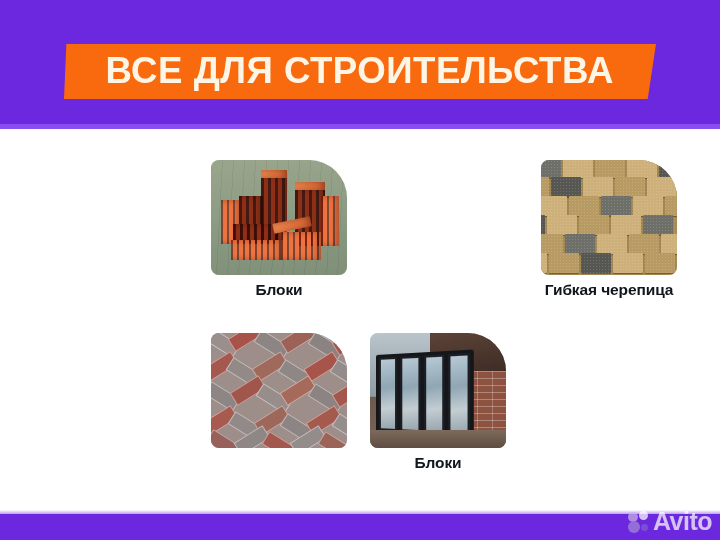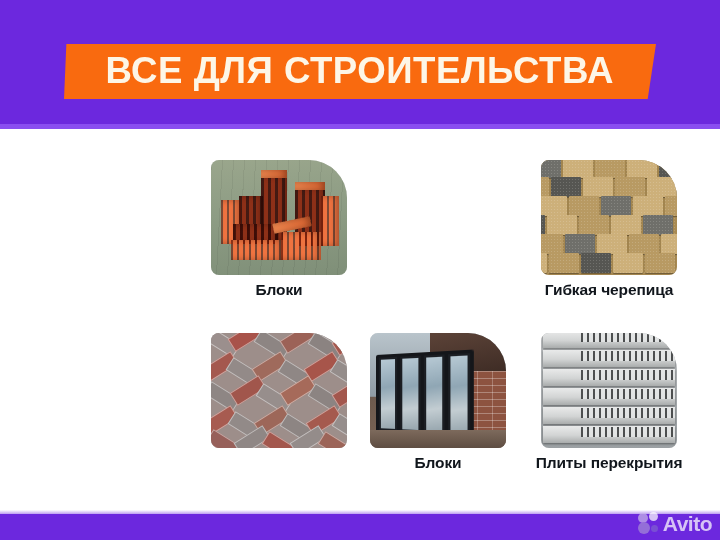--- a/index.html
+++ b/index.html
@@ -400,21 +400,21 @@
     position: absolute;
     border-radius: 50%;
     display: block;
   }
   .avito-mark i:nth-child(1) { width: 10px; height: 10px; left: 0;  top: 1px;  background: #c8b6e8; }
   .avito-mark i:nth-child(2) { width: 9px;  height: 9px;  left: 11px; top: 0;   background: #ffffff; }
   .avito-mark i:nth-child(3) { width: 12px; height: 12px; left: 0;  top: 10px; background: #a48ad6; }
   .avito-mark i:nth-child(4) { width: 7px;  height: 7px;  left: 13px; top: 13px; background: #7f5fd0; }
   .avito-word {
     color: #ffffff;
-    font-size: 21px;
+    font-size: 25px;
     font-weight: bold;
     letter-spacing: -0.5px;
     line-height: 1;
   }
   .avito-strip {
     position: absolute;
     left: 0;
     bottom: 0;
     width: 720px;
     height: 26px;
@@ -572,33 +572,20 @@
               <span class="win-pane"></span>
               <span class="win-pane"></span>
               <span class="win-pane"></span>
             </div>
             <div class="win-ground"></div>
           </div>
         </div>
         <div class="caption">Блоки</div>
       </div>
 
-      <div class="cell cell-3">
-        <div class="thumb">
-          <div class="art art-slab">
-            <div class="slab" style="top:-2px;"></div>
-            <div class="slab" style="top:17px;"></div>
-            <div class="slab" style="top:36px;"></div>
-            <div class="slab" style="top:55px;"></div>
-            <div class="slab" style="top:74px;"></div>
-            <div class="slab" style="top:93px;"></div>
-          </div>
-        </div>
-        <div class="caption">Плиты перекрытия</div>
-      </div>
     </div>
   </div>
 
   <div class="avito-fade"></div>
   <div class="avito-strip"></div>
   <div class="avito">
     <span class="avito-mark">
       <i></i>
         <i></i>
         <i></i>

